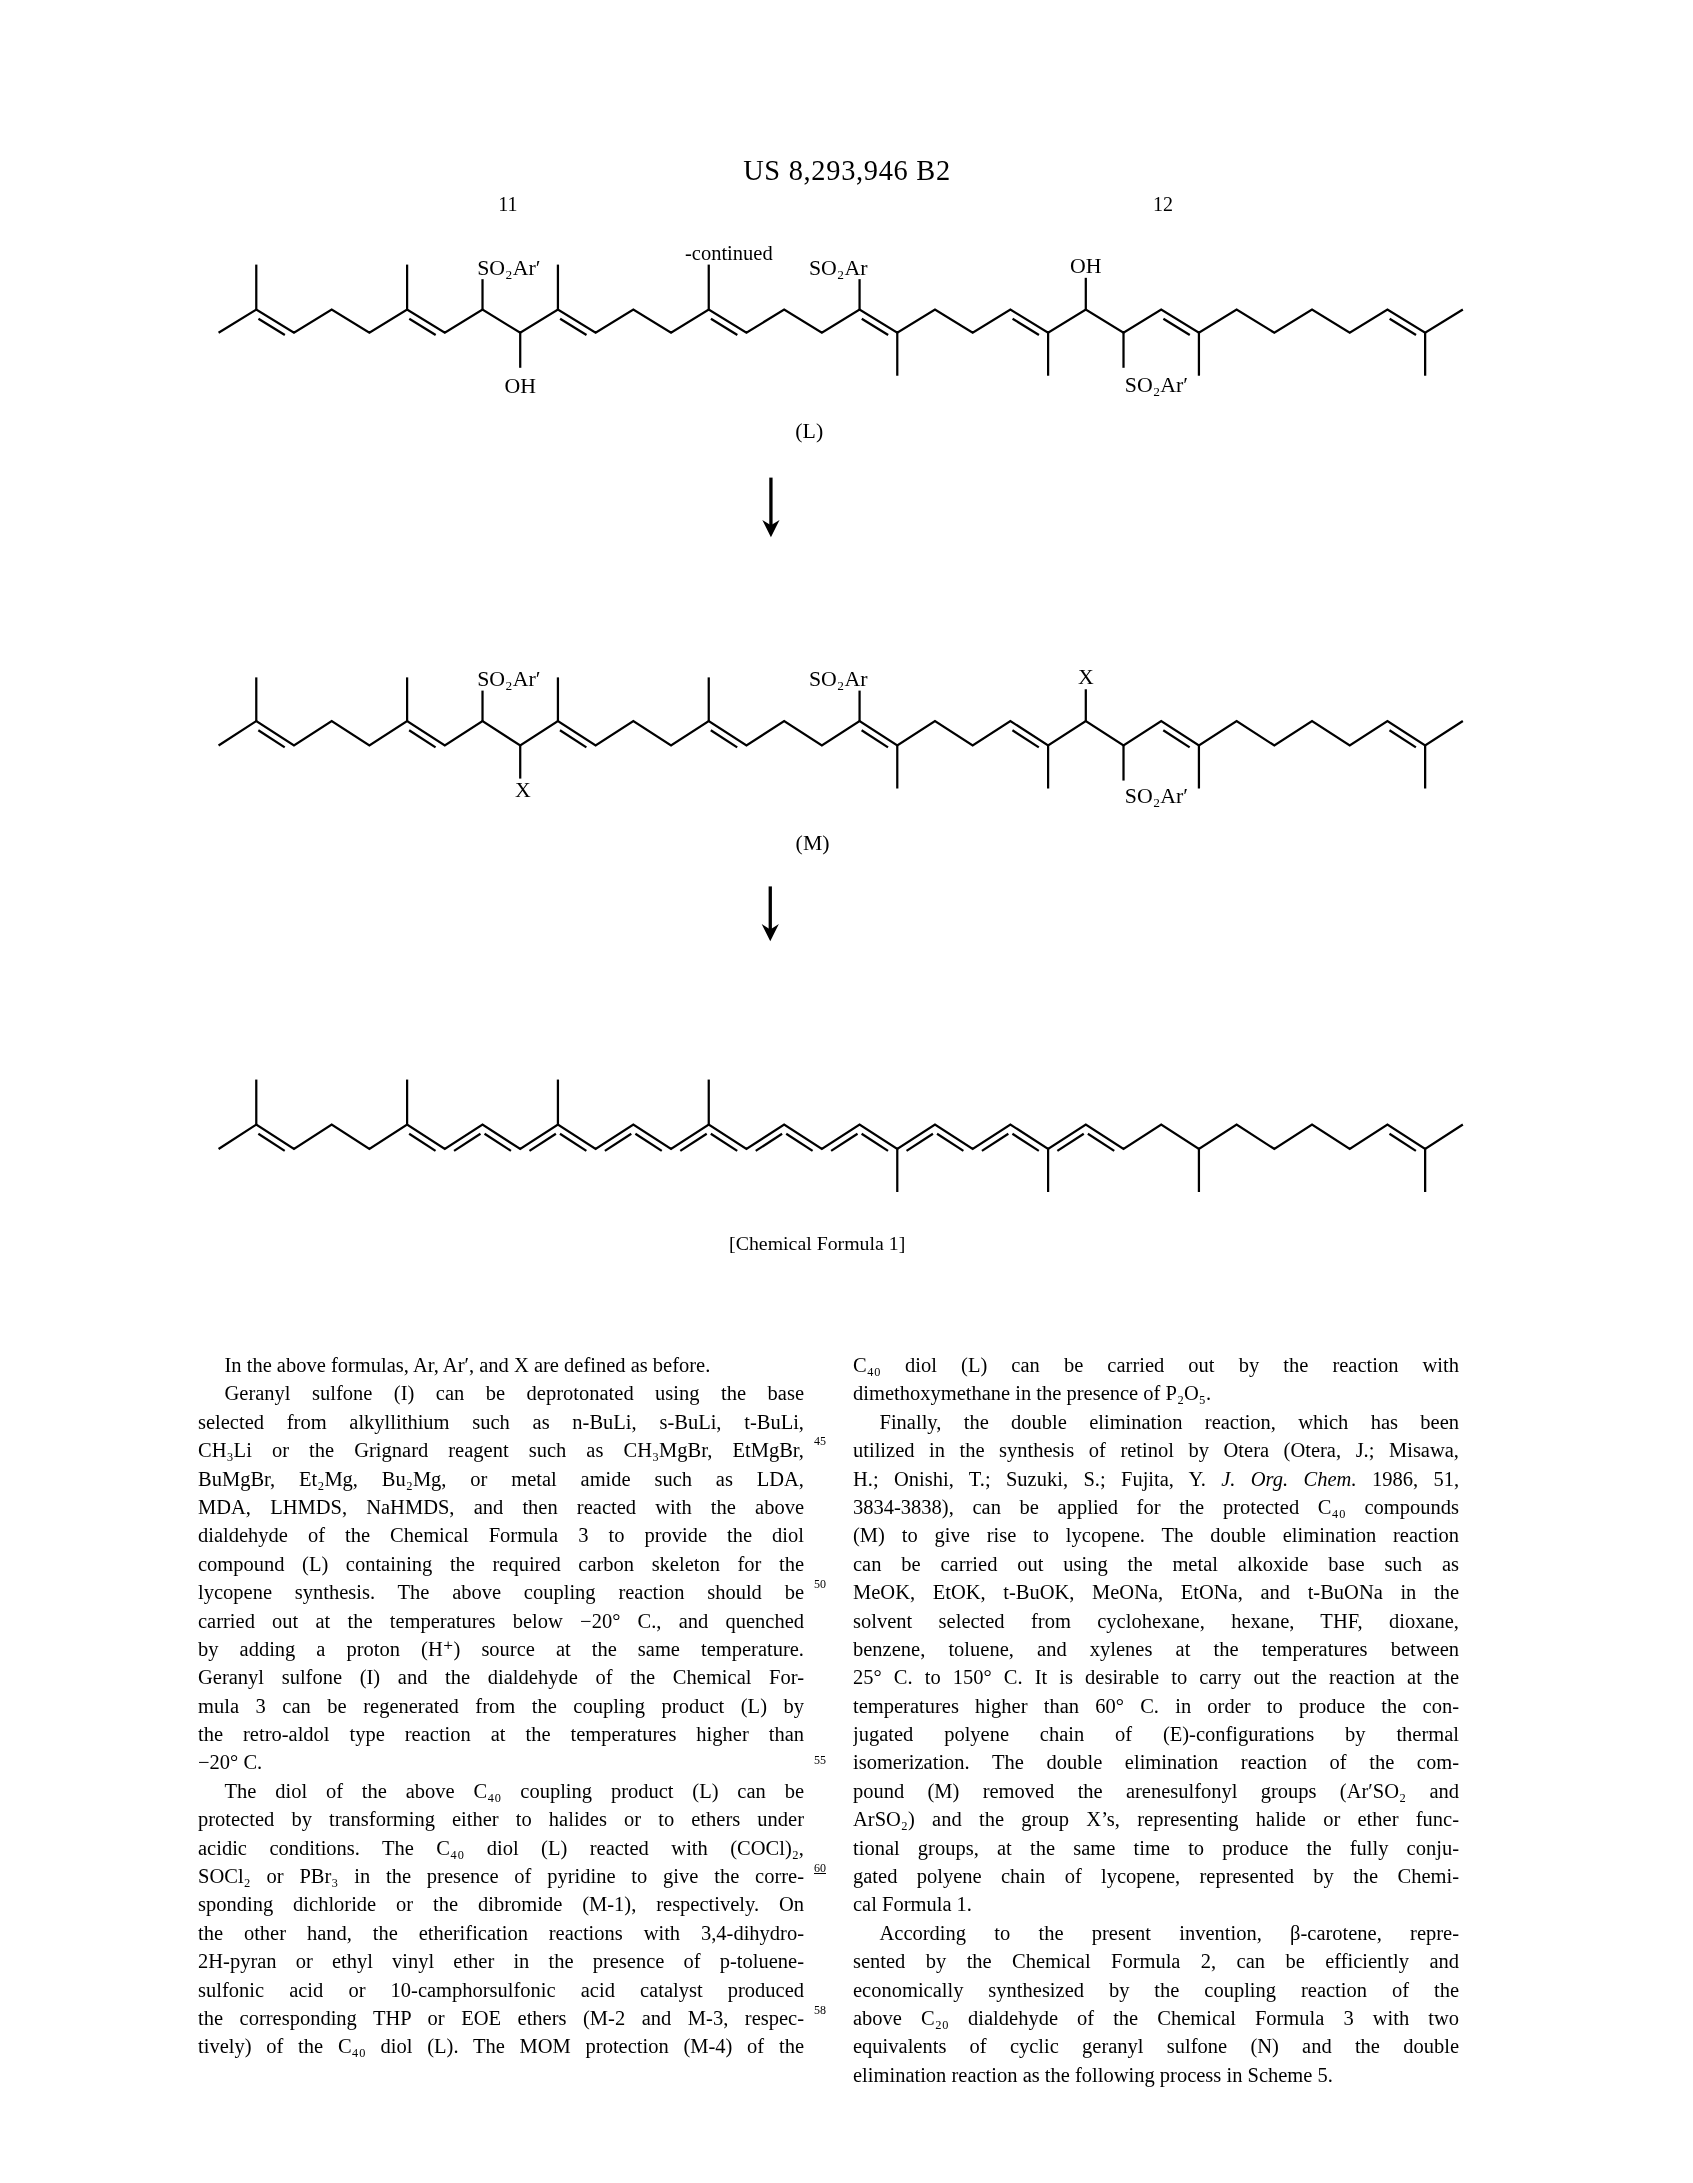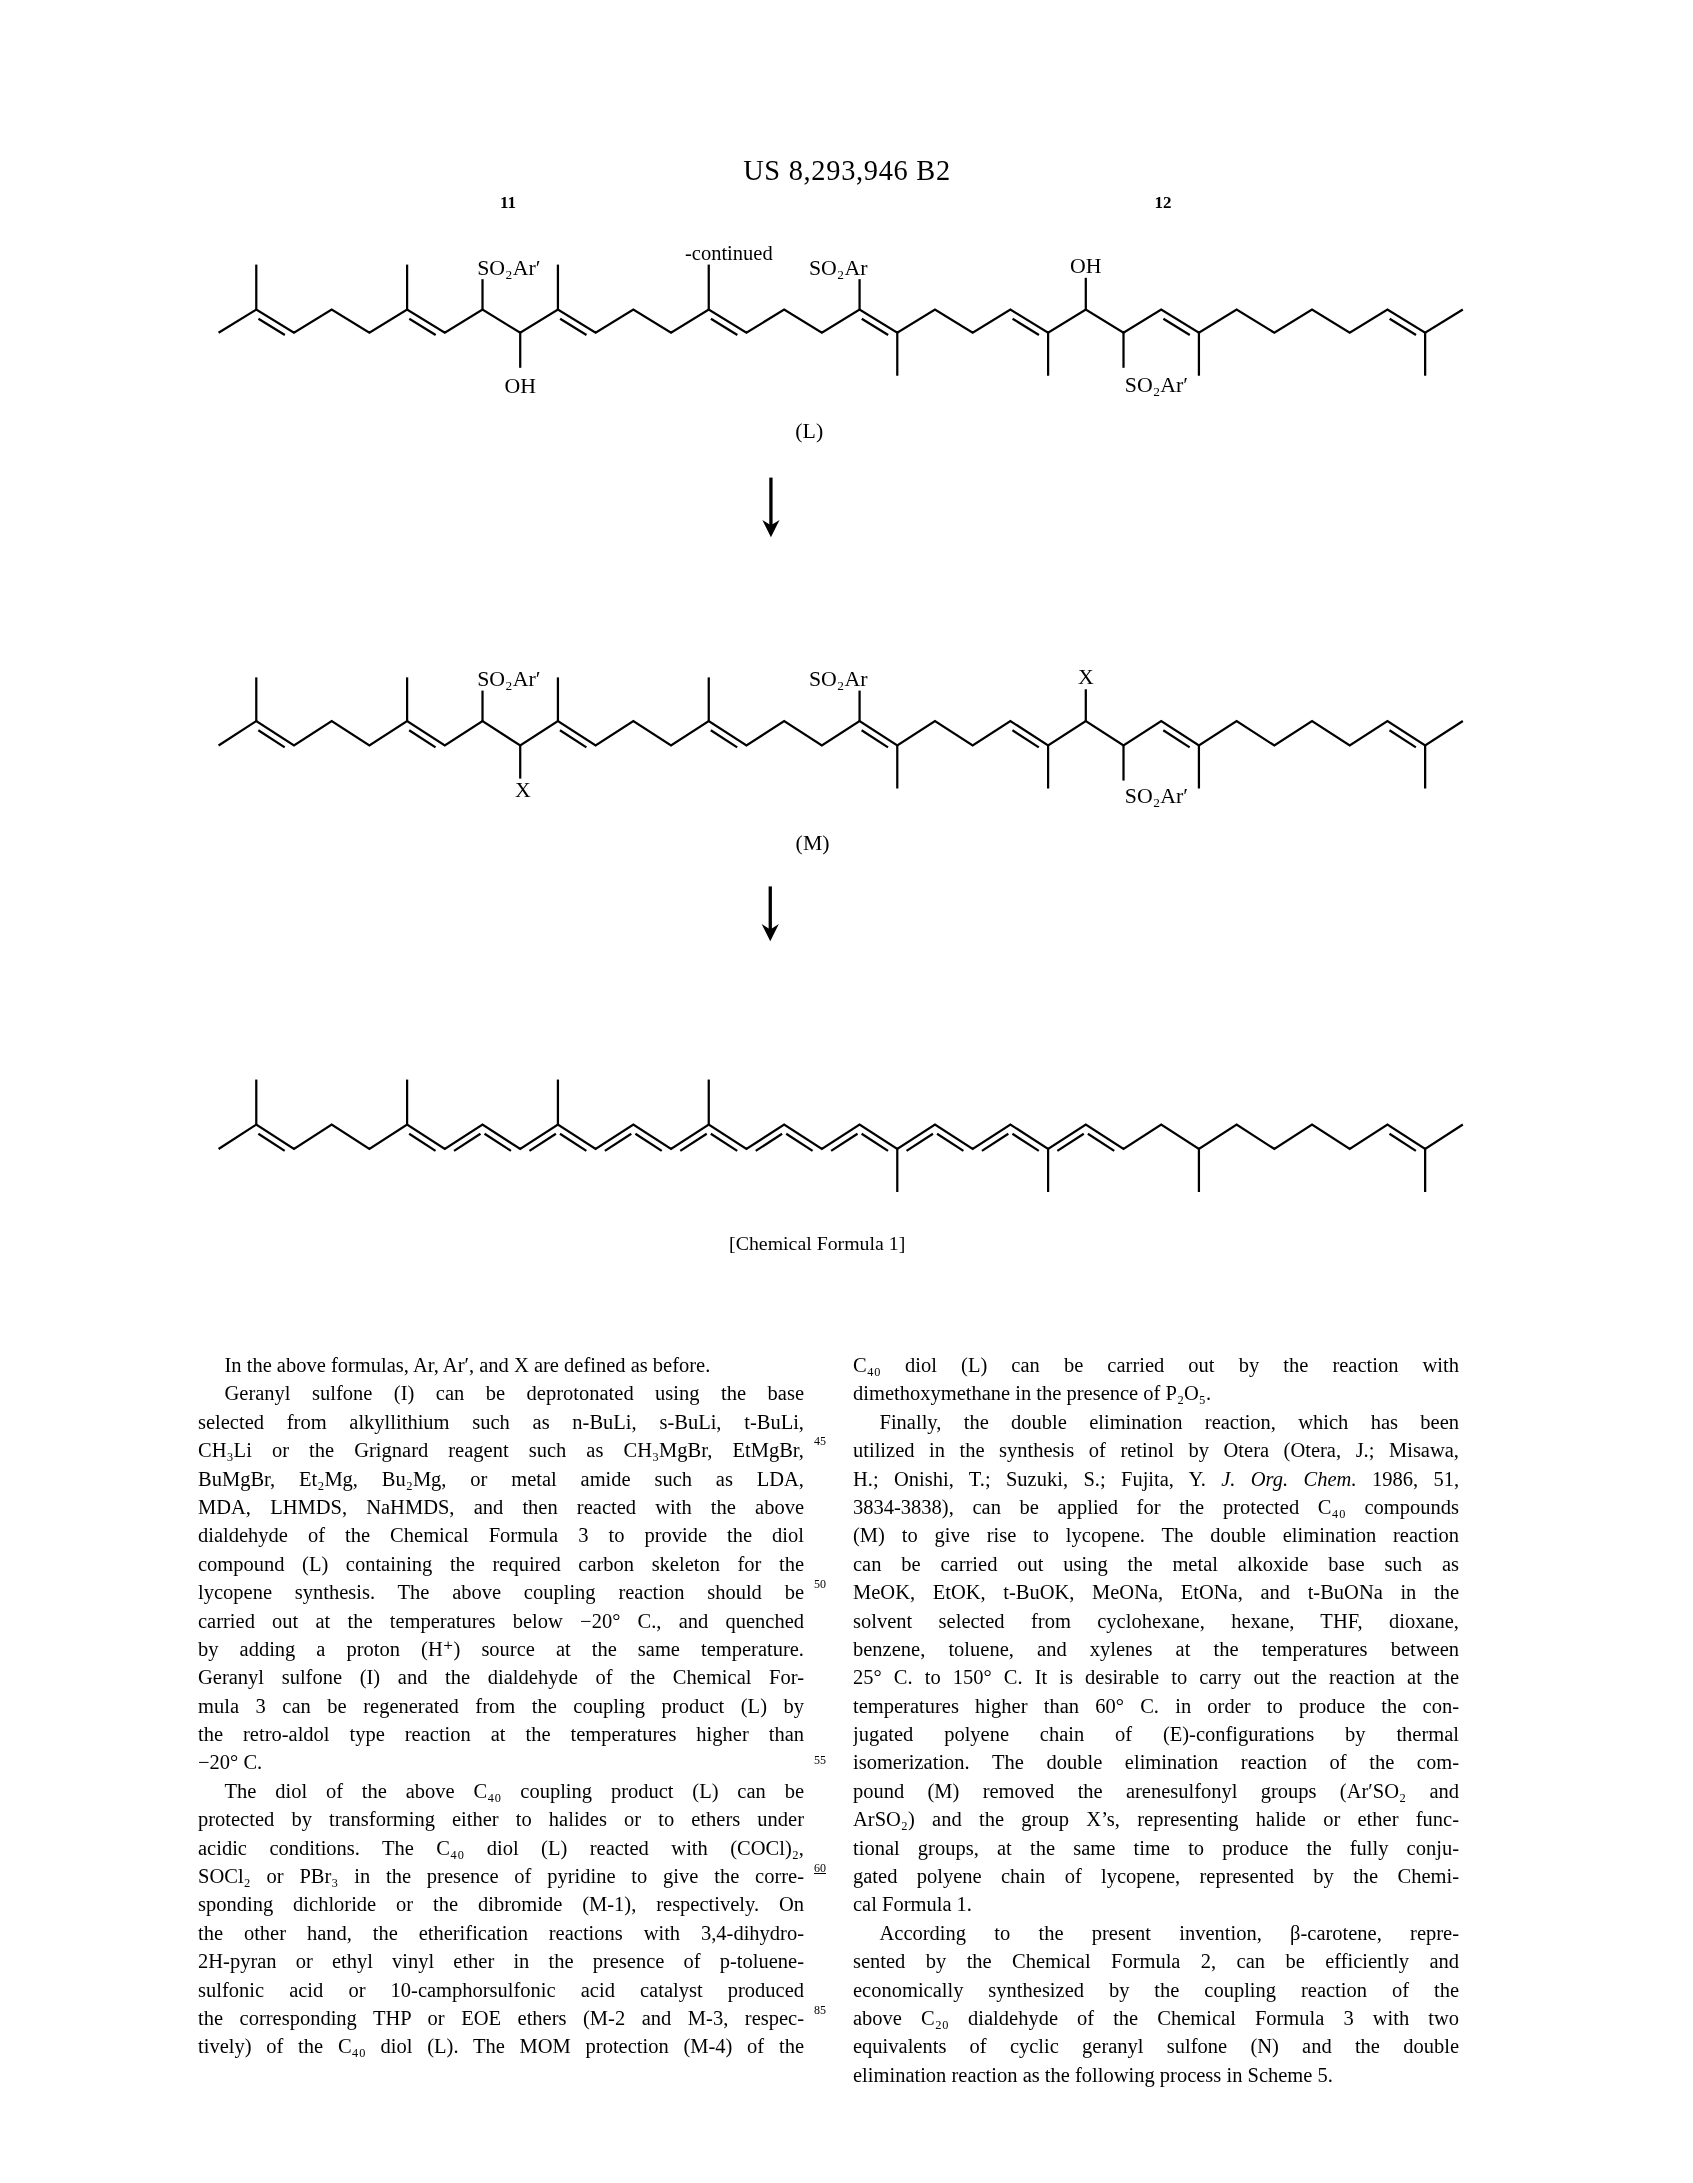--- a/index.html
+++ b/index.html
@@ -4,21 +4,21 @@
 <style>
   html,body{margin:0;padding:0;}
   body{
     width:1694px;height:2183px;position:relative;background:#ffffff;
     font-family:"Liberation Serif","DejaVu Serif",serif;color:#000;
     overflow:hidden;
   }
   .abs{position:absolute;}
   #page-header{top:155px;left:0;width:1694px;text-align:center;
     font-size:28.4px;letter-spacing:0.7px;}
-  .col-num{top:193px;width:132px;text-align:center;font-size:17px;font-weight:bold;}
+  .col-num{top:193px;width:132px;text-align:center;font-size:20px;font-weight:normal;}
   #col-num-left{left:442px;}
   #col-num-right{left:1097px;}
   #continued{top:242px;left:685px;width:198px;text-align:left;font-size:20.5px;}
   #fig-canvas{top:0;left:0;}
   .textcol{top:1351px;width:606px;font-size:20.5px;line-height:28.4px;}
   #left-col{left:198px;}
   #right-col{left:841px;margin-left:12px;}
   .tline{height:28.4px;white-space:nowrap;overflow:visible;}
   .tline.just{white-space:normal;text-align:justify;text-align-last:justify;overflow:hidden;}
   .tline.ind{text-indent:26.5px;}
@@ -134,21 +134,21 @@
       <line x1="1164" y1="1340" x2="1164" y2="1407"></line>
       <polygon points="1151,1397 1164,1423 1177,1397 1164,1405" fill="#000" stroke="none"></polygon>
     </g>
   </svg>
 
 <div id="gutter-container">
     <div class="abs gutternum" style="top: 1434px;">45</div>
     <div class="abs gutternum" style="top: 1577px;">50</div>
     <div class="abs gutternum" style="top: 1753px;">55</div>
     <div class="abs gutternum" style="top: 1861px; text-decoration: underline;">60</div>
-    <div class="abs gutternum" style="top: 2003px;">85</div>
+    <div class="abs gutternum" style="top: 2003px;">58</div>
   </div>
 
 <div class="abs textcol" id="left-col">
     <div class="tline ind">In the above formulas, Ar, Ar′, and X are defined as before.</div>
     <div class="tline just ind">Geranyl sulfone (I) can be deprotonated using the base</div>
     <div class="tline just">selected from alkyllithium such as n-BuLi, s-BuLi, t-BuLi,</div>
     <div class="tline just">CH₃Li or the Grignard reagent such as CH₃MgBr, EtMgBr,</div>
     <div class="tline just">BuMgBr, Et₂Mg, Bu₂Mg, or metal amide such as LDA,</div>
     <div class="tline just">MDA, LHMDS, NaHMDS, and then reacted with the above</div>
     <div class="tline just">dialdehyde of the Chemical Formula 3 to provide the diol</div>

